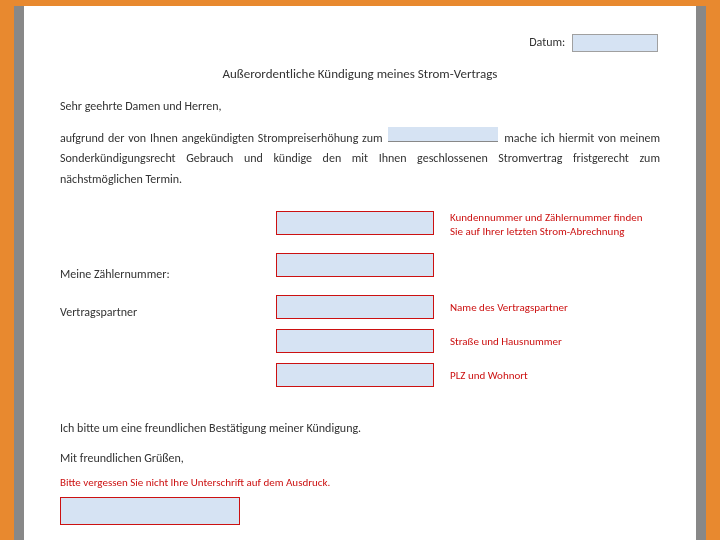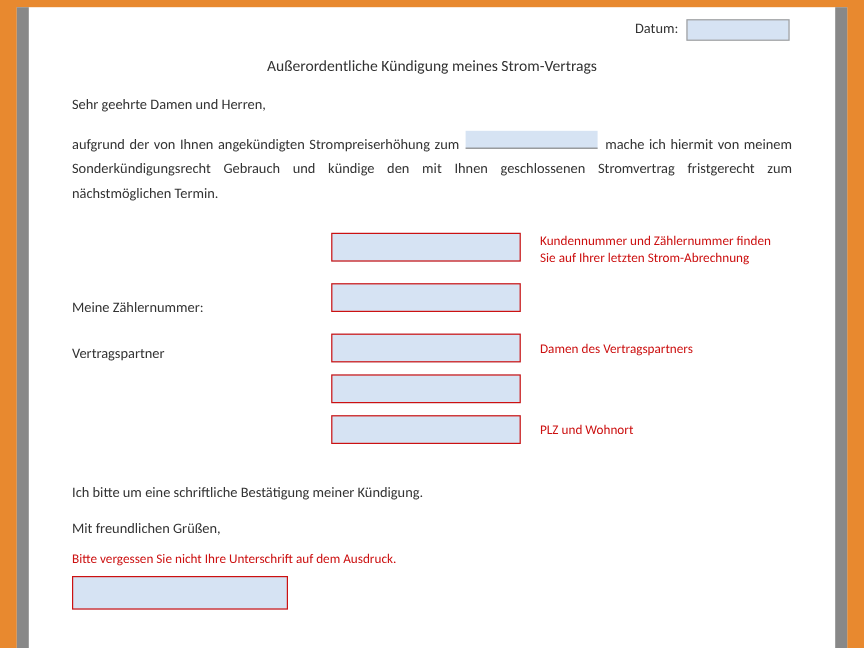--- a/index.html
+++ b/index.html
@@ -10,21 +10,21 @@
       font-family: Calibri, Arial, sans-serif;
       font-size: 12px;
       color: #333;
       overflow: hidden;
     }
     .page {
       background: #fff;
       margin: 6px 14px 0 14px;
       height: 534px;
       position: relative;
-      padding: 10px 46px 0 46px;
+      padding: 28px 46px 0 46px;
     }
     .gutter-left, .gutter-right {
       position: absolute;
       top: 0; bottom: 0;
       width: 10px;
       background: #888;
     }
     .gutter-left { left: 0; }
     .gutter-right { right: 0; }
     .date-row {
@@ -137,24 +137,25 @@
     <div class="label-col lbl-zn">Meine Zählernummer:</div>
     <div class="label-col lbl-vp">Vertragspartner</div>
 
     <div class="field-box fb-kn"></div>
     <div class="field-box fb-zn"></div>
     <div class="field-box fb-vp1"></div>
     <div class="field-box fb-vp2"></div>
     <div class="field-box fb-vp3"></div>
 
     <div class="hint hint-kn">Kundennummer und Zählernummer finden Sie auf Ihrer letzten Strom-Abrechnung</div>
-    <div class="hint hint-vp1">Damen des Vertragspartners</div>
+    <div class="hint hint-vp1">Name des Vertragspartner</div>
+    <div class="hint hint-vp2">Straße und Hausnummer</div>
     <div class="hint hint-vp3">PLZ und Wohnort</div>
   </div>
 
-  <div class="confirm">Ich bitte um eine schriftliche Bestätigung meiner Kündigung.</div>
+  <div class="confirm">Ich bitte um eine freundlichen Bestätigung meiner Kündigung.</div>
   <div class="closing">Mit freundlichen Grüßen,</div>
 
   <div class="sig-hint">Bitte vergessen Sie nicht Ihre Unterschrift auf dem Ausdruck.</div>
   <div class="sig-box"></div>
 
   <div class="watermark"></div>
 </div>
 
 </body></html>

